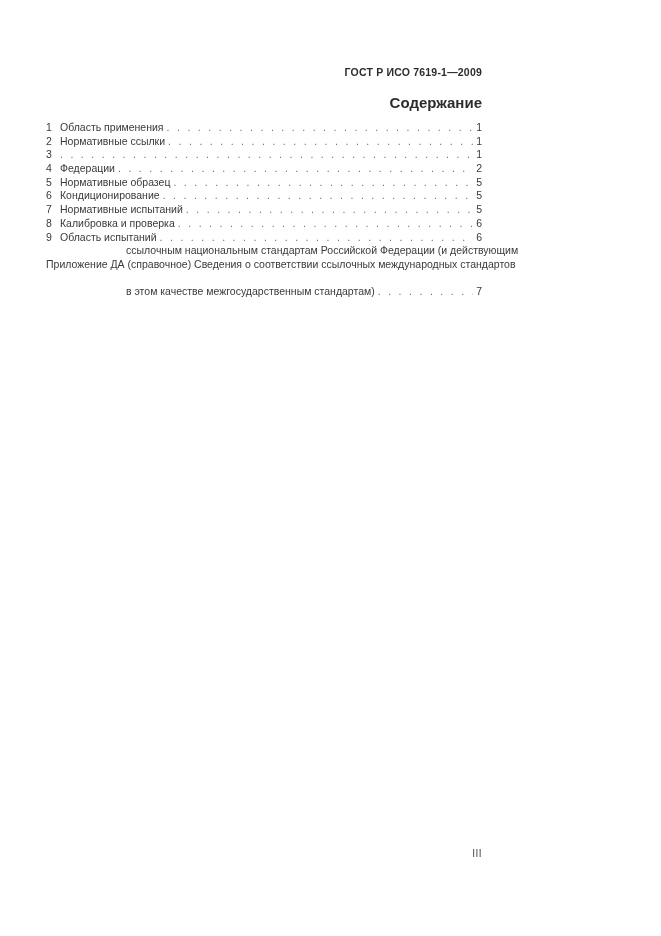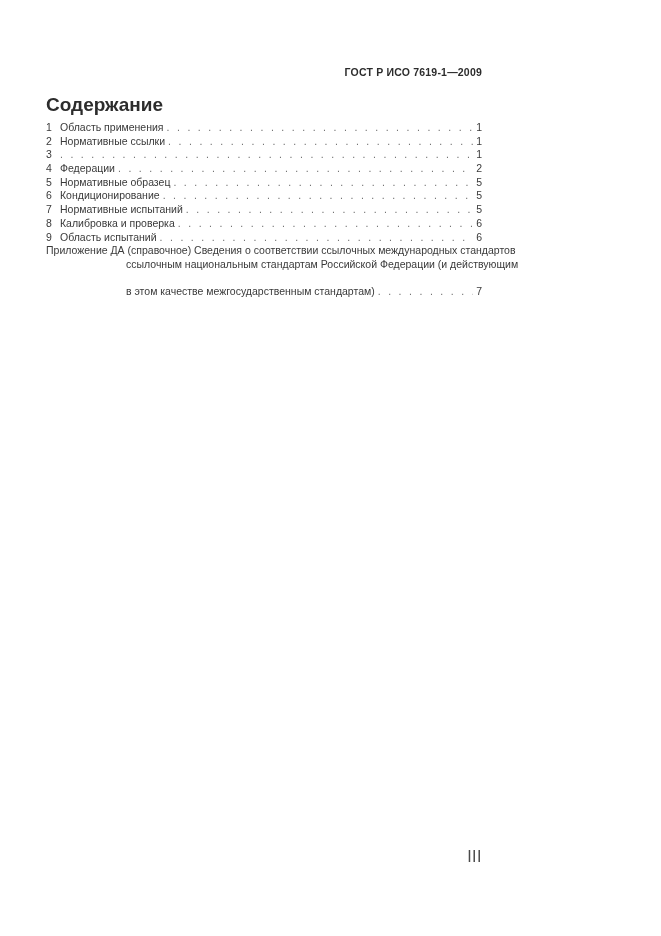--- a/index.html
+++ b/index.html
@@ -24,22 +24,22 @@
     font-size: 10.5px;
     font-weight: bold;
     color: #2c2c2c;
     letter-spacing: 0.2px;
   }
   .doc-title {
     position: absolute;
     top: 94px;
     left: 46px;
     right: 79px;
-    text-align: left;
-    font-size: 19px;
+    text-align: right;
+    font-size: 15px;
     font-weight: bold;
     color: #2c2c2c;
   }
   .toc {
     position: absolute;
     top: 121px;
     left: 46px;
     right: 79px;
     font-size: 10.5px;
     color: #3a3a3a;
@@ -90,21 +90,21 @@
     white-space: nowrap;
     padding-left: 80px;
   }
   .appendix-row .lbl { flex: none; padding-right: 3px; margin-top: 14px; }
   .doc-footer {
     position: absolute;
     top: 848px;
     left: 46px;
     right: 79px;
     text-align: right;
-    font-size: 16px;
+    font-size: 10px;
     color: #4a4a4a;
     letter-spacing: 0.5px;
   }
 </style>
 </head>
 <body>
 
 <div class="page">
 
   <div class="doc-header">
@@ -164,22 +164,22 @@
       </div>
       <div class="toc-row">
         <span class="num">9</span>
         <span class="lbl">Область испытаний</span>
         <span class="leader"></span>
         <span class="pagenum">6</span>
       </div>
     </div>
 
   <div class="toc" id="appendix-block" style="top:244px;">
+    <div class="appendix-line indent">ссылочным национальным стандартам Российской Федерации (и действующим</div>
     <div class="appendix-line">Приложение ДА (справочное) Сведения о соответствии ссылочных международных стандартов</div>
-    <div class="appendix-line indent">ссылочным национальным стандартам Российской Федерации (и действующим</div>
     <div class="appendix-row">
       <span class="lbl">в этом качестве межгосударственным стандартам)</span>
       <span class="leader"></span>
       <span class="pagenum">7</span>
     </div>
   </div>
 
   <div class="doc-footer">
     <span>III</span>
   </div>

